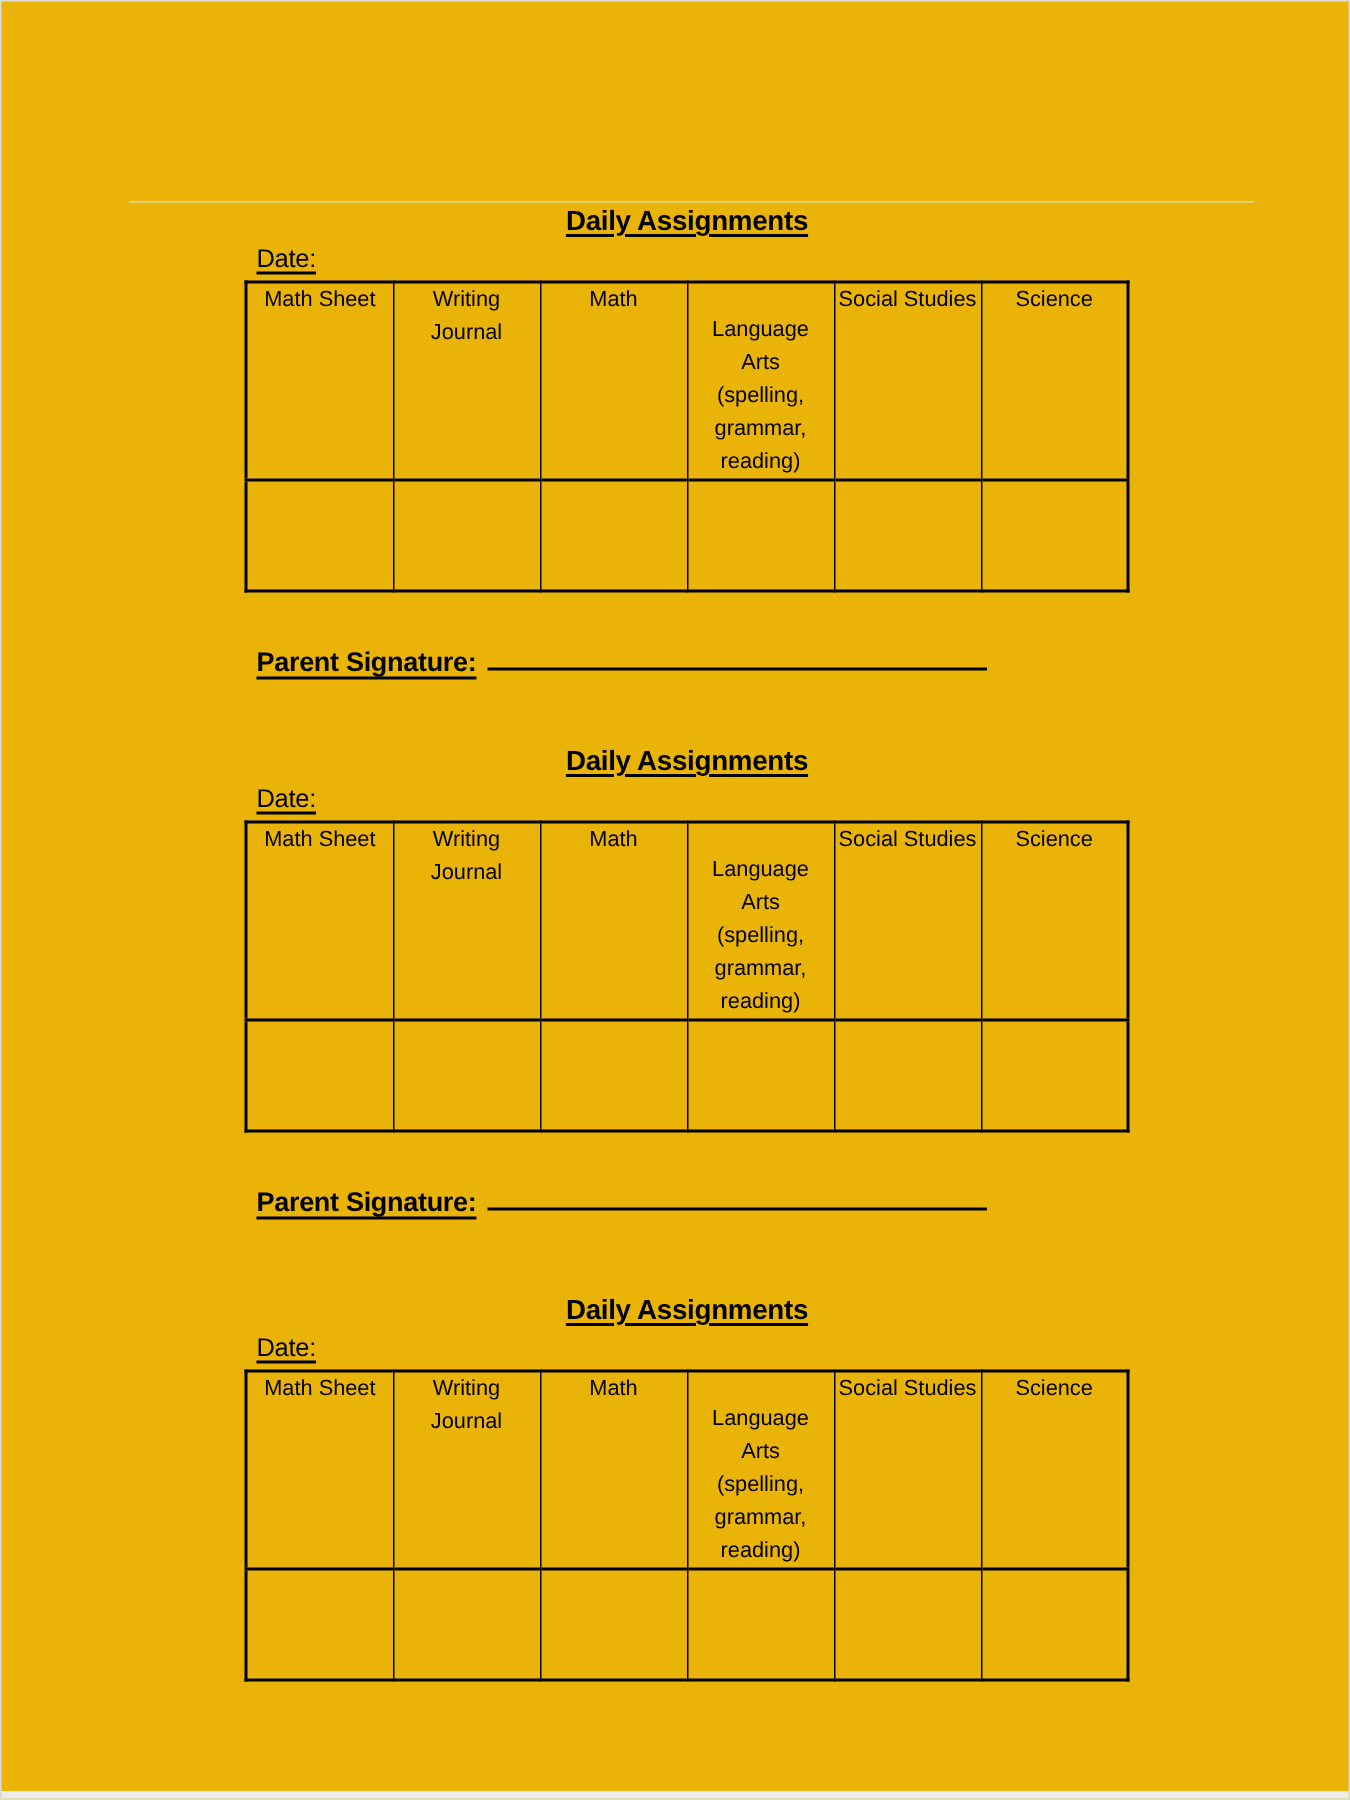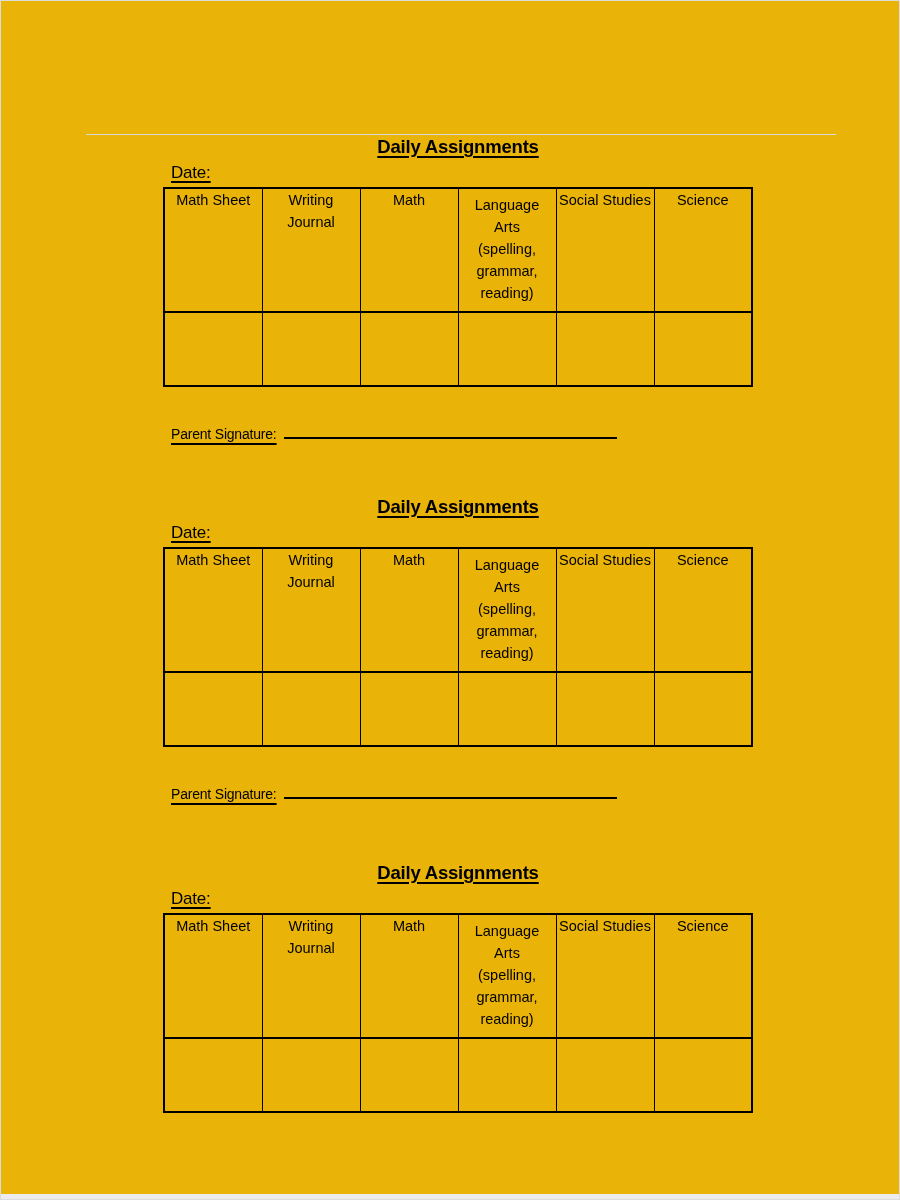--- a/index.html
+++ b/index.html
@@ -62,29 +62,29 @@
     text-align:center;
     vertical-align:top;
     font-size:14.5px;
     line-height:22px;
     white-space:pre-line;
     overflow:hidden;
     padding:0 1px;
   }
   tr.header-row { height:124px; }
   tr.header-row td { border-bottom:2px solid #000; }
-  tr.header-row td.multiline { padding-top:5px; }
+  tr.header-row td.multiline { padding-top:20px; }
   tr.entry-row { height:74px; }
   .sig-row {
     margin-top:36px;
     padding-left:8px;
     white-space:nowrap;
   }
   .sig-label {
-    font-size:14px; font-weight:normal; line-height:21px;
+    font-size:18px; font-weight:bold; line-height:21px;
     text-decoration:underline;
     text-decoration-thickness:2px;
     text-underline-offset:4px;
     letter-spacing:-0.2px;
   }
   .sig-line {
     display:inline-block;
     width:333px; height:16px;
     margin-left:7px;
     border-bottom:2px solid #000;

